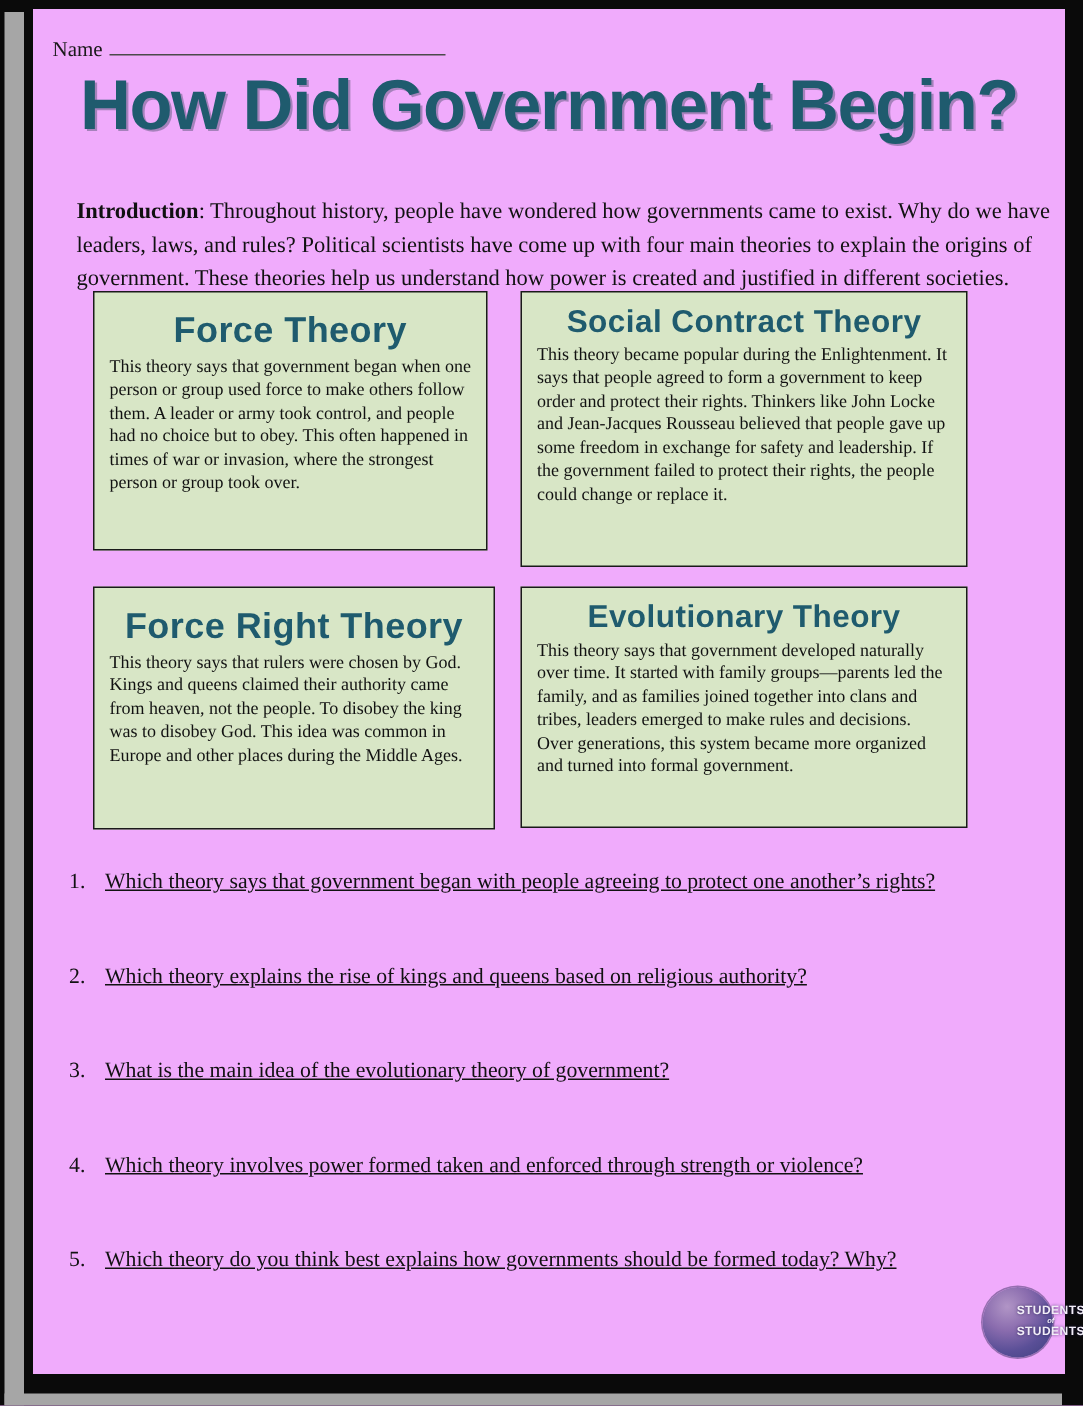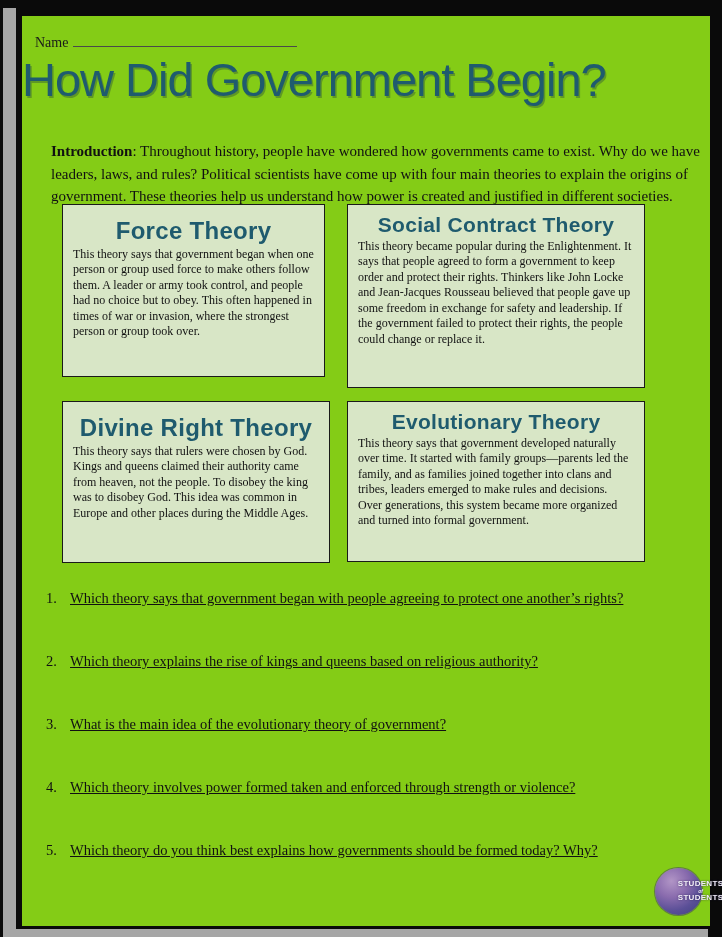--- a/index.html
+++ b/index.html
@@ -12,37 +12,37 @@
   }
   .gray-left {
     position: absolute; left: 3px; top: 8px; width: 13px; height: 929px;
     background: #a6a6a6;
   }
   .gray-bottom {
     position: absolute; left: 3px; top: 929px; width: 705px; height: 8px;
     background: #a6a6a6;
   }
   .page {
-    position: absolute; left: 22px; top: 16px; width: 688px; height: 910px;
-    background: #84cc16;
+    position: absolute; left: 22px; top: 6px; width: 688px; height: 910px;
+    background: #f0abfc;
   }
   .name-row {
     position: absolute; left: 13px; top: 16px;
     font-size: 14px; color: #1a1a1a;
   }
   .name-line {
     display: inline-block; width: 224px; height: 14px;
     border-bottom: 1.6px solid #4a4a4a; margin-left: 5px;
     vertical-align: baseline;
   }
   .title {
     position: absolute; left: 0; top: 36px; width: 100%;
-    margin: 0; text-align: left;
+    margin: 0; text-align: center;
     font-family: "Liberation Sans", sans-serif;
-    font-size: 47px; font-weight: 400; letter-spacing: -1px;
+    font-size: 47px; font-weight: 700; letter-spacing: -1px;
     color: #1f5b6e;
     text-shadow: 1.5px 1.5px 0 rgba(25, 55, 65, 0.35);
   }
   .intro {
     position: absolute; left: 13px; top: 108px; width: 664px;
     margin: 16px; font-size: 15px; line-height: 1.5; color: #111;
   }
   .intro b { font-weight: 700; }
   .theory-box {
     position: absolute;
@@ -110,21 +110,21 @@
     <div class="box-title">Force Theory</div>
     <div class="box-text">This theory says that government began when one person or group used force to make others follow them. A leader or army took control, and people had no choice but to obey. This often happened in times of war or invasion, where the strongest person or group took over.</div>
   </div>
 
   <div class="theory-box box-social">
     <div class="box-title">Social Contract Theory</div>
     <div class="box-text">This theory became popular during the Enlightenment. It says that people agreed to form a government to keep order and protect their rights. Thinkers like John Locke and Jean-Jacques Rousseau believed that people gave up some freedom in exchange for safety and leadership. If the government failed to protect their rights, the people could change or replace it.</div>
   </div>
 
   <div class="theory-box box-divine">
-    <div class="box-title">Divine Right Theory</div>
+    <div class="box-title">Force Right Theory</div>
     <div class="box-text">This theory says that rulers were chosen by God. Kings and queens claimed their authority came from heaven, not the people. To disobey the king was to disobey God. This idea was common in Europe and other places during the Middle Ages.</div>
   </div>
 
   <div class="theory-box box-evolution">
     <div class="box-title">Evolutionary Theory</div>
     <div class="box-text">This theory says that government developed naturally over time. It started with family groups—parents led the family, and as families joined together into clans and tribes, leaders emerged to make rules and decisions. Over generations, this system became more organized and turned into formal government.</div>
   </div>
 
   <div class="questions">
     <div class="question">

